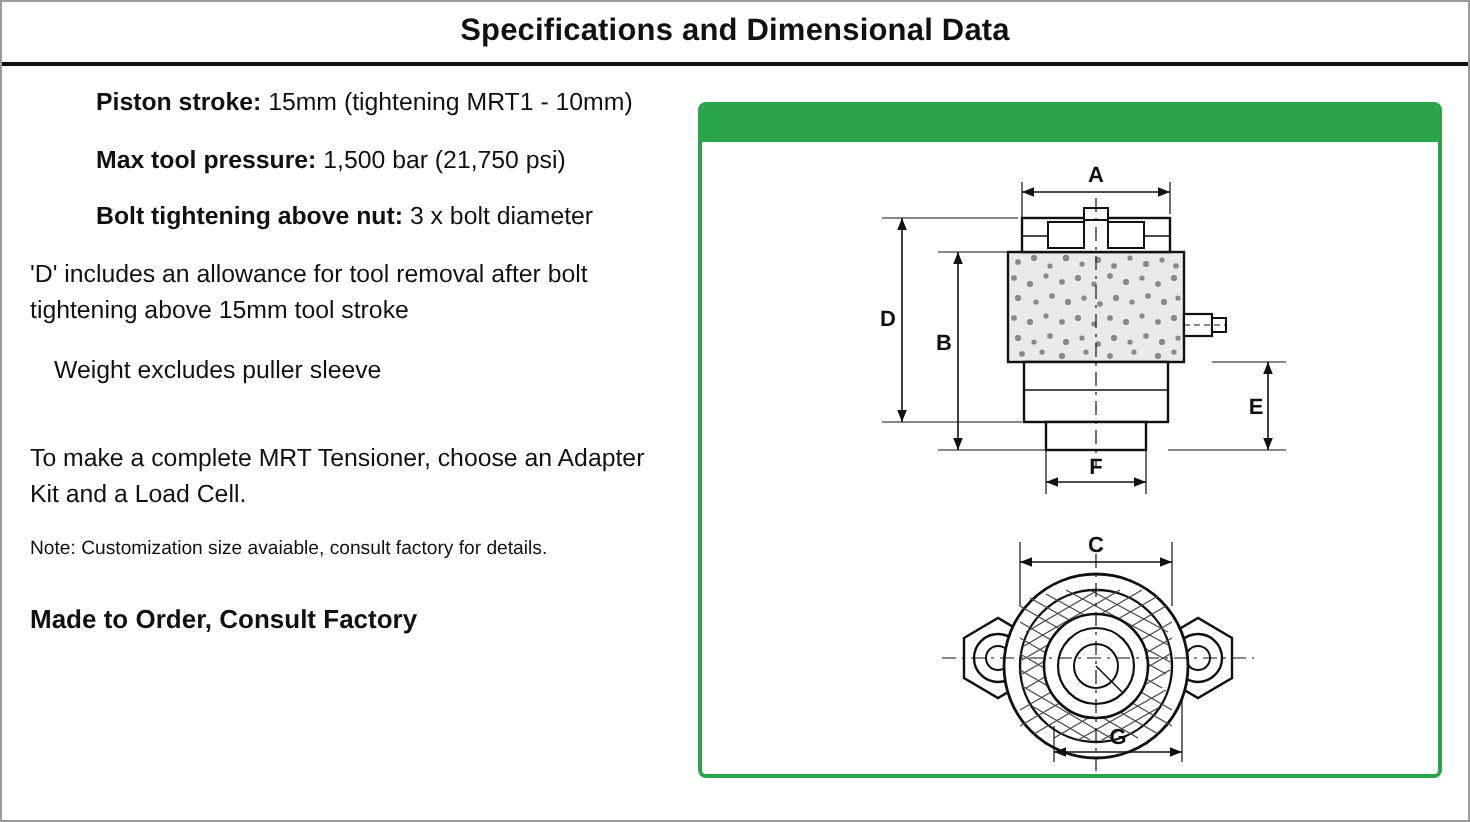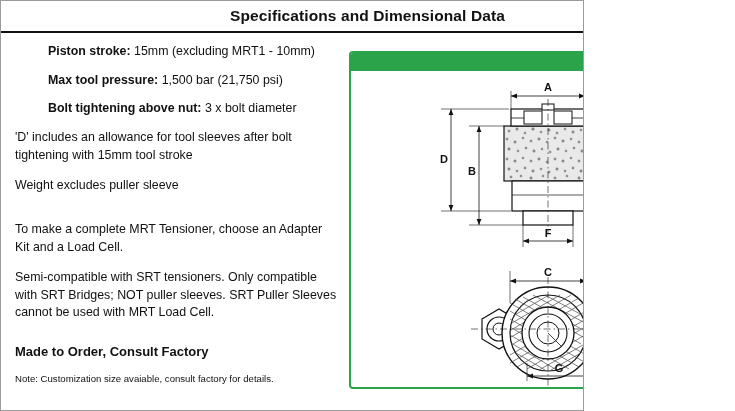--- a/index.html
+++ b/index.html
@@ -5,21 +5,21 @@
   html, body {
     margin: 0;
     padding: 0;
     background: #ffffff;
   }
   body {
     font-family: "Liberation Sans", sans-serif;
   }
   #page {
     position: relative;
-    width: 584px;
+    width: 735px;
     height: 411px;
     background: #ffffff;
     box-sizing: border-box;
     border: 1px solid #9b9b9b;
     overflow: hidden;
   }
   
   #title-bar {
     position: absolute;
     left: 0;
@@ -56,20 +56,21 @@
     padding-left: 33px;
   }
   .spec-para {
     font-size: 12.4px;
     color: #111111;
     line-height: 1.42;
     margin-bottom: 13px;
   }
   .spec-para.tight {
     margin-bottom: 11px;
+    margin-left: 12px;
   }
   .gap-top {
     margin-top: 26px;
   }
   #made-to-order {
     font-size: 13px;
     font-weight: bold;
     color: #111111;
     margin-top: 22px;
     margin-bottom: 14px;
@@ -117,44 +118,43 @@
 <div id="page">
 
   <div id="title-bar">
     <div id="title-text">Specifications and Dimensional Data</div>
   </div>
 
   <div id="spec-list">
 
     <div class="spec-line">
       <span class="lbl">Piston stroke:</span>
-      <span>15mm (excluding MRT1 - 10mm)</span>
+      <span>15mm (tightening MRT1 - 10mm)</span>
     </div>
 
     <div class="spec-line">
       <span class="lbl">Max tool pressure:</span>
       <span>1,500 bar (21,750 psi)</span>
     </div>
 
     <div class="spec-line">
       <span class="lbl">Bolt tightening above nut:</span>
       <span>3 x bolt diameter</span>
     </div>
 
-    <div class="spec-para">'D' includes an allowance for tool sleeves after bolt tightening with 15mm tool stroke</div>
+    <div class="spec-para">'D' includes an allowance for tool removal after bolt tightening above 15mm tool stroke</div>
 
     <div class="spec-para tight">Weight excludes puller sleeve</div>
 
     <div class="spec-para gap-top">To make a complete MRT Tensioner, choose an Adapter Kit and a Load Cell.</div>
 
-    <div class="spec-para">Semi-compatible with SRT tensioners.  Only compatible with SRT Bridges; NOT puller sleeves. SRT Puller Sleeves cannot be used with MRT Load Cell.</div>
+
+    <div id="note">Note: Customization size avaiable, consult factory for details.</div>
 
     <div id="made-to-order">Made to Order, Consult Factory</div>
-
-    <div id="note">Note: Customization size avaiable, consult factory for details.</div>
   </div>
 
   <div id="drawing-panel">
     <div id="panel-green-bar"></div>
 
     <svg id="drawing-svg" width="368" height="316" viewBox="0 0 368 316">
 
       <g>
 
         <rect x="153" y="55" width="88" height="55" fill="#e9e9e9" stroke="#111" stroke-width="1.2"></rect>

